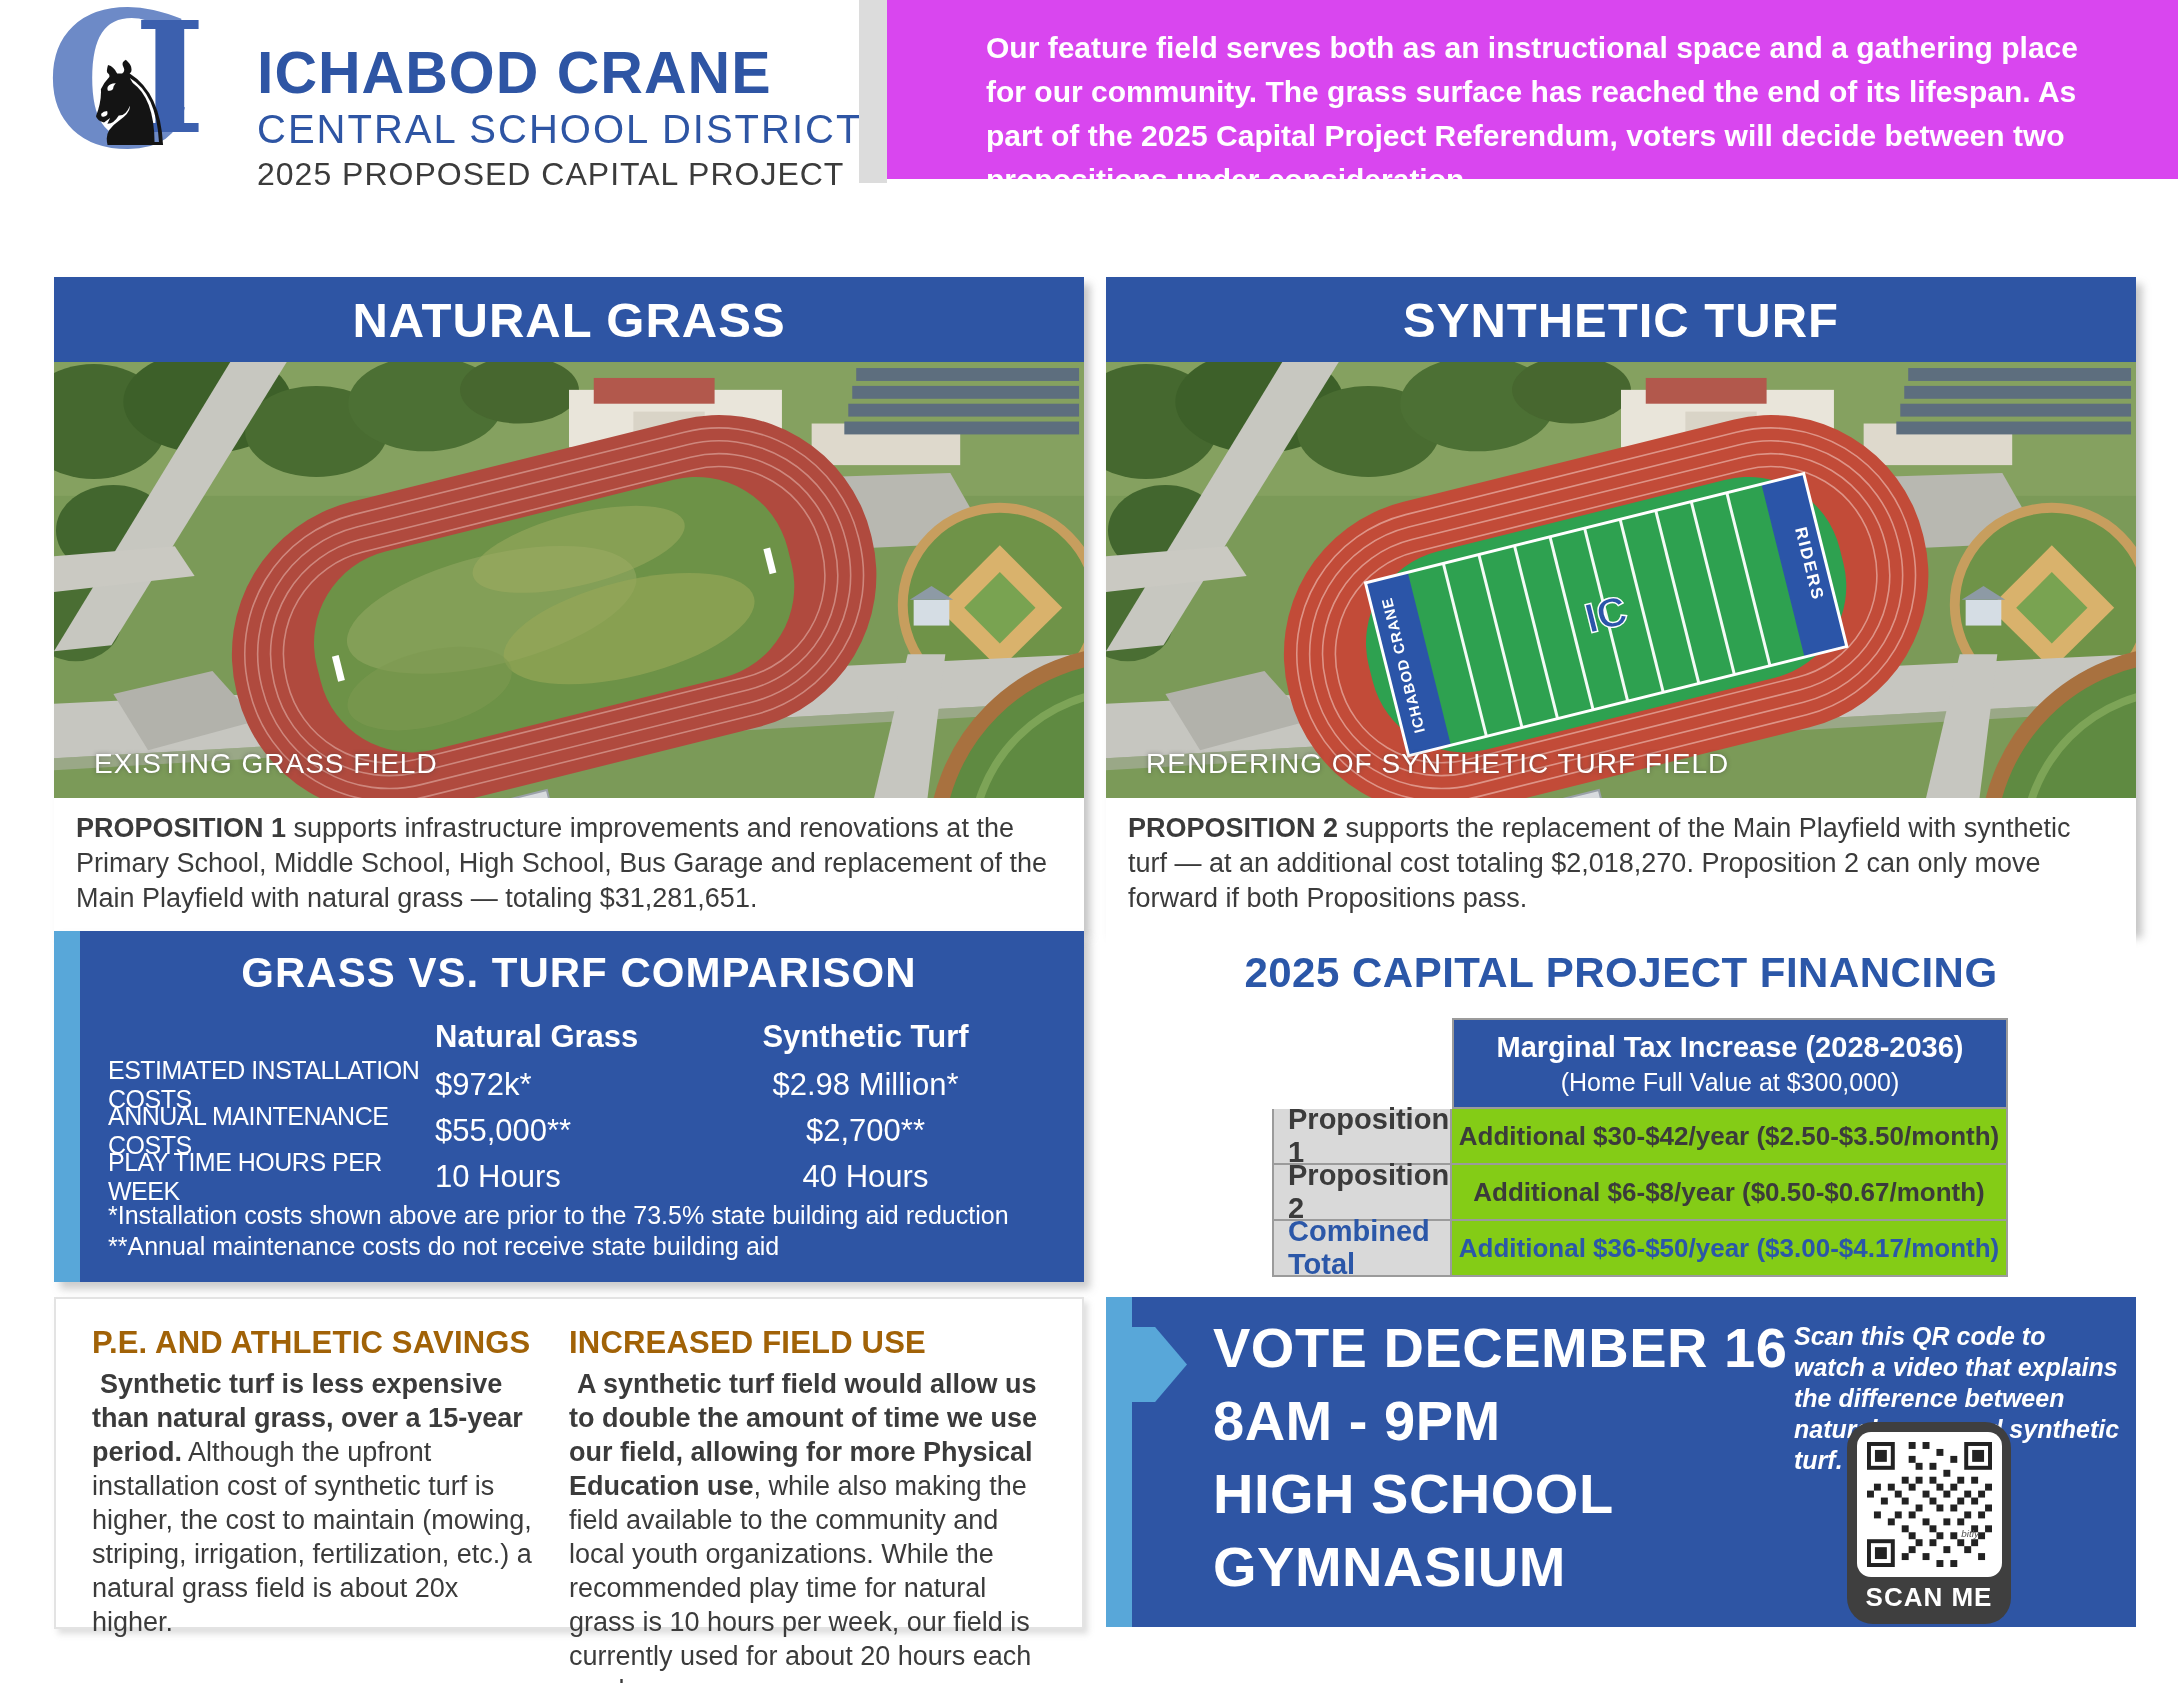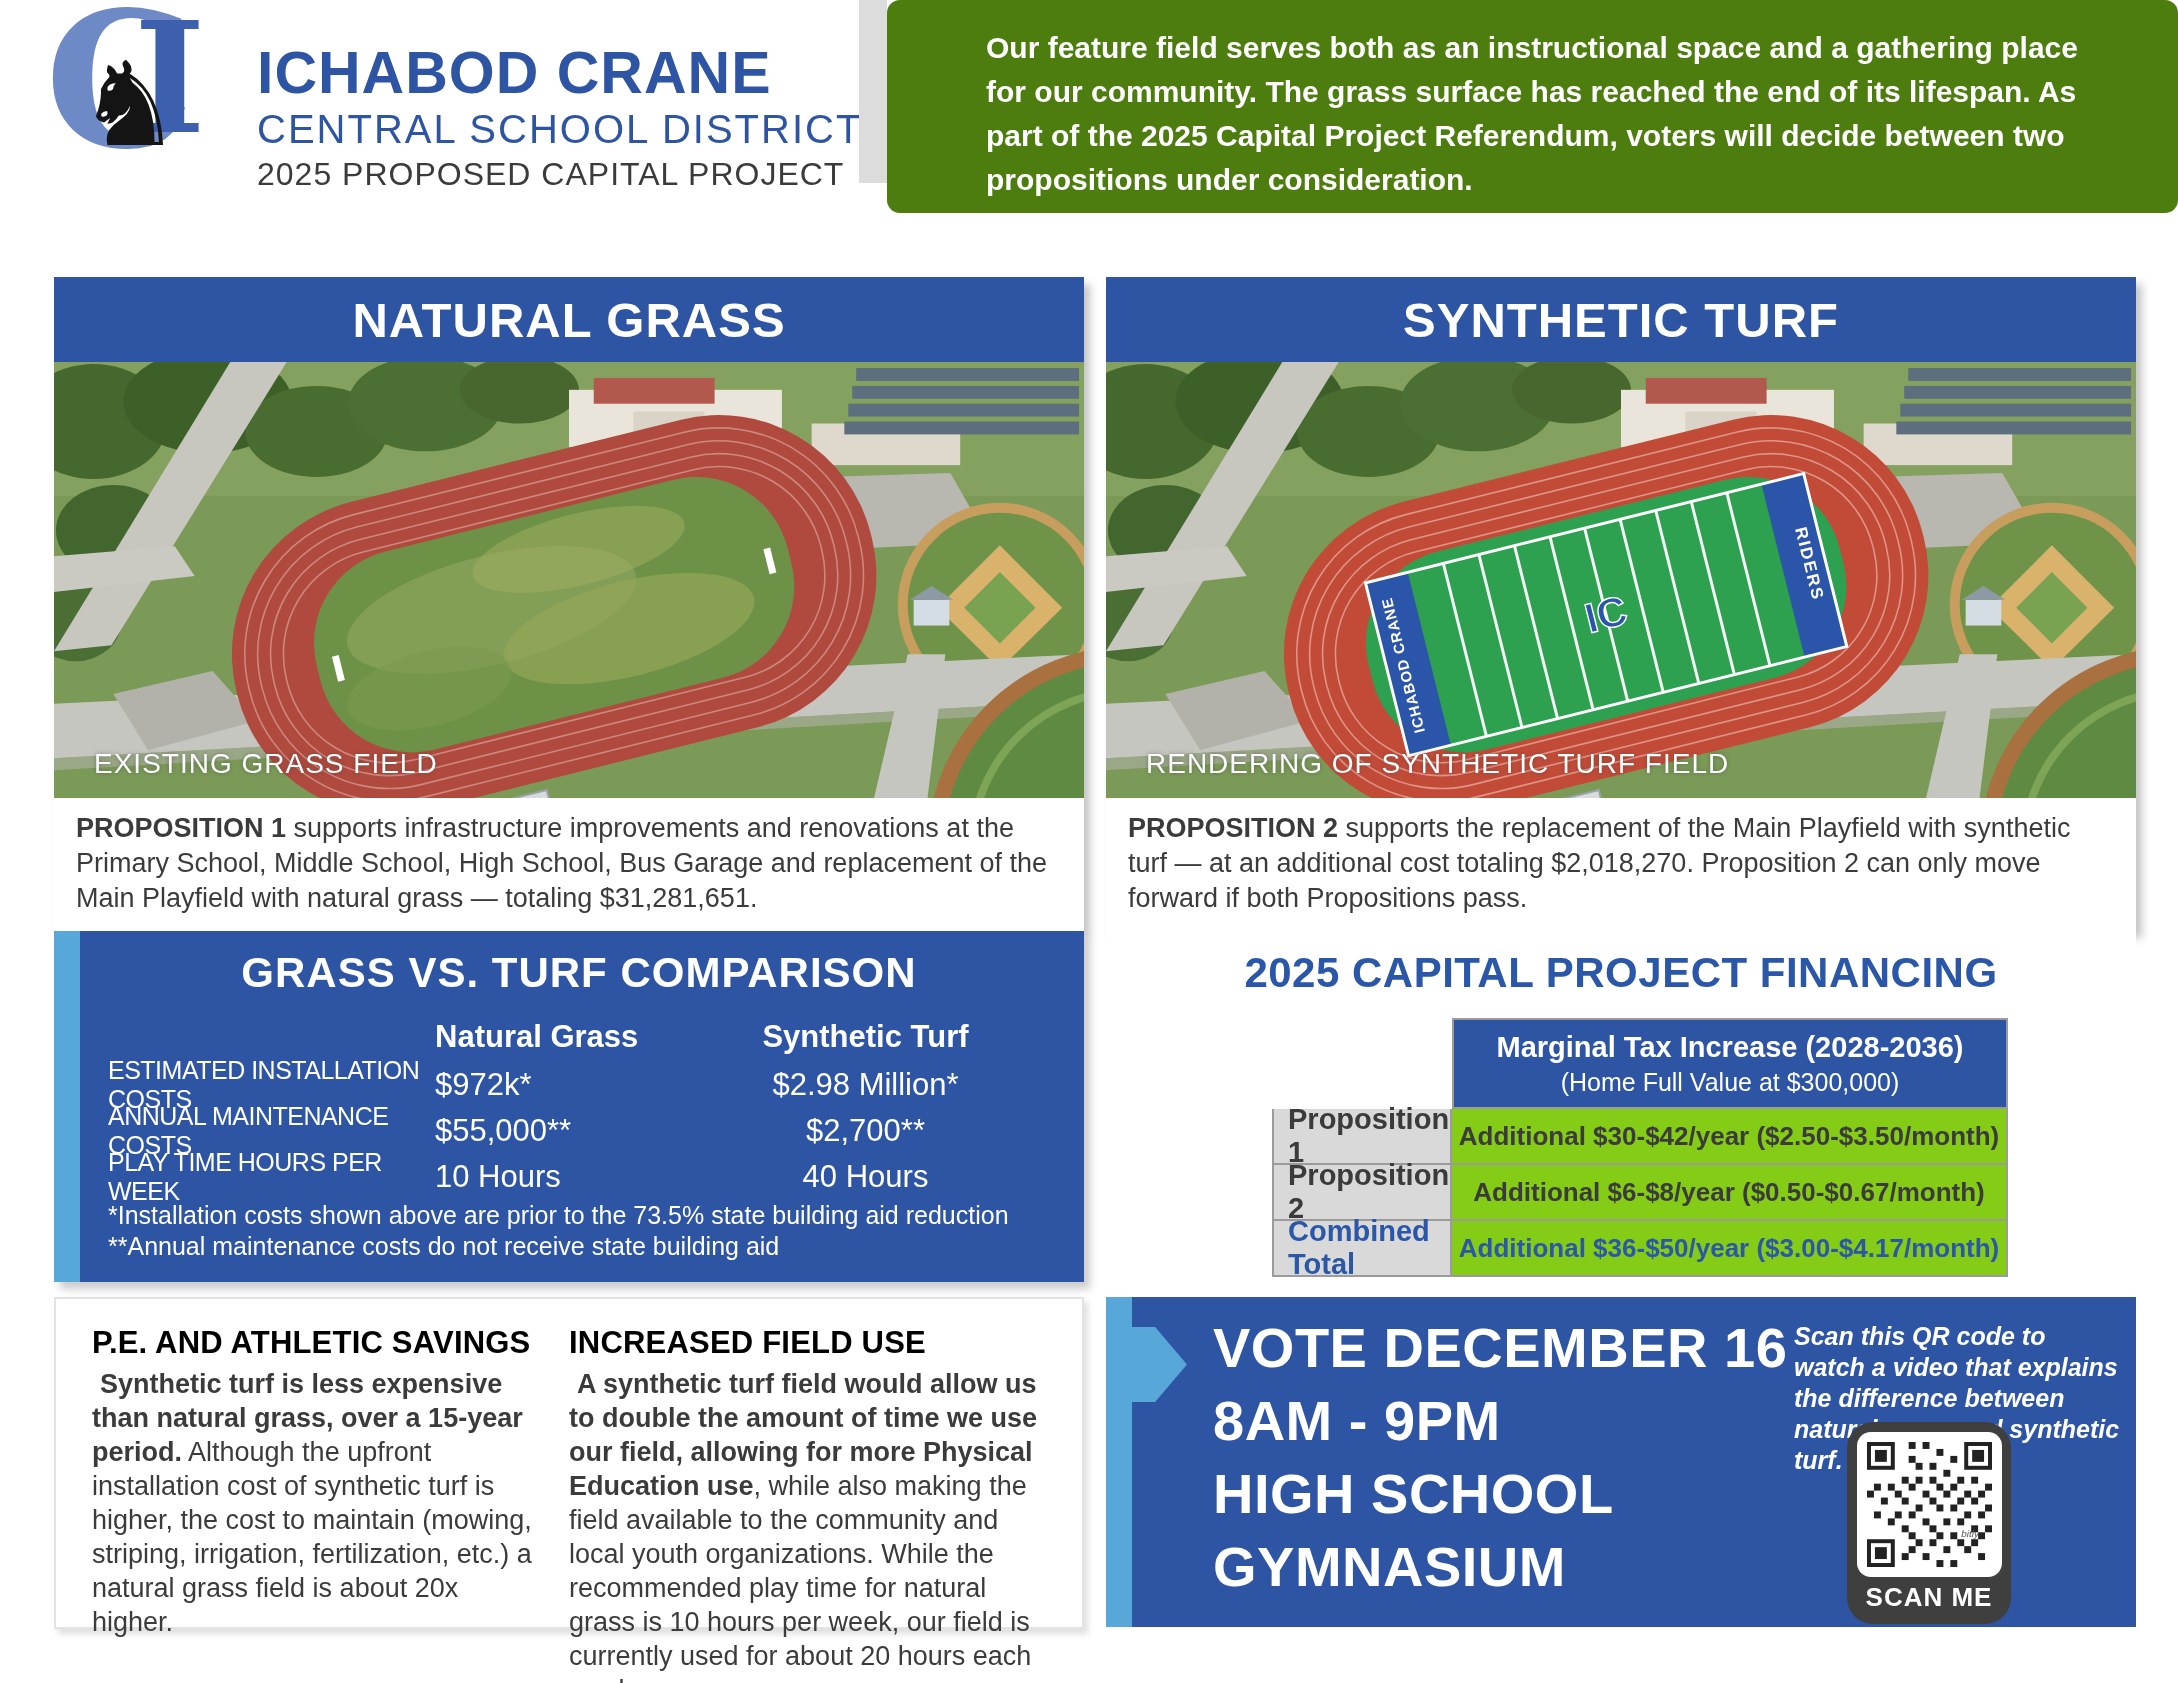--- a/index.html
+++ b/index.html
@@ -14,21 +14,21 @@
           font-size:188px;line-height:1;color:#6d8ac7;}
   .logo-i{position:absolute;left:83px;top:-18px;font-family:"DejaVu Serif",serif;font-weight:700;
           font-size:153px;line-height:1;color:#3c60ae;}
   .logo-knight{position:absolute;left:26px;top:26px;font-family:"DejaVu Sans",sans-serif;
           font-size:117px;line-height:1;color:#141414;}
   .logo-text{position:absolute;left:257px;top:44px;white-space:nowrap;}
   .logo-line1{font-size:59px;font-weight:800;color:#2e55a4;letter-spacing:1px;line-height:1.0;}
   .logo-line2{font-size:40px;font-weight:400;color:#2e55a4;letter-spacing:2px;line-height:1.0;margin-top:6px;}
   .logo-line3{font-size:32px;font-weight:400;color:#3b3b3b;letter-spacing:1px;line-height:1.0;margin-top:9px;}
   .gray-strip{left:859px;top:0;width:28px;height:183px;background:#dcdcdc;}
-  .intro-banner{left:887px;top:0;width:1291px;height:213px;background:#4d7c0f;border-radius:13px;}
+  .intro-banner{left:887px;top:0;width:1291px;height:179px;background:#d946ef;}
   .intro-text{position:absolute;left:99px;top:26px;width:1099px;color:#ffffff;
               font-size:30px;font-weight:700;line-height:44px;}
 
   
   .panel{box-shadow:6px 7px 8px rgba(110,110,110,.4);background:#ffffff;}
   .panel-grass{left:54px;top:277px;width:1030px;}
   .panel-turf{left:1106px;top:277px;width:1030px;}
   .panel-header{height:85px;background:#2e55a4;display:flex;align-items:center;justify-content:center;}
   .panel-header span{color:#fff;font-size:49px;font-weight:800;letter-spacing:1px;}
   .photo{position:relative;height:436px;overflow:hidden;background:#7b9a58;}
@@ -67,21 +67,21 @@
   .fin-value{background:#84cc16;font-size:26px;font-weight:700;justify-content:center;text-align:center;
              border-right:2px solid #9b9b9b;border-bottom:2px solid #9b9b9b;}
   .fin-hl{color:#2b57a8;}
 
   
   .info-card{left:54px;top:1297px;width:1030px;height:332px;background:#ffffff;border:2px solid #e3e3e3;
              box-shadow:4px 5px 6px rgba(150,150,150,.3);box-sizing:border-box;display:flex;
              padding:26px 30px 0 36px;gap:36px;}
   .info-col1{width:441px;}
   .info-col2{width:475px;}
-  .info-h{font-size:31px;font-weight:800;color:#000000;margin:0 0 6px 0;letter-spacing:0.2px;}
+  .info-h{font-size:31px;font-weight:800;color:#a16207;margin:0 0 6px 0;letter-spacing:0.2px;}
   .info-p{font-size:27px;line-height:34px;color:#3b3b3b;margin:0;}
   .info-p b{font-weight:700;margin-left:8px;}
 
   
   .vote{left:1106px;top:1297px;width:1030px;height:330px;background:#2e55a4;}
   .vote-strip{position:absolute;left:0;top:0;width:26px;height:100%;background:#58a7d9;}
   .vote-chevron{position:absolute;left:26px;top:30px;width:55px;height:75px;background:#58a7d9;
                 clip-path:polygon(0 0,42% 0,100% 50%,42% 100%,0 100%);}
   .vote-lines{position:absolute;left:107px;top:14px;color:#ffffff;font-size:56px;font-weight:800;
               line-height:73px;letter-spacing:0.5px;}

